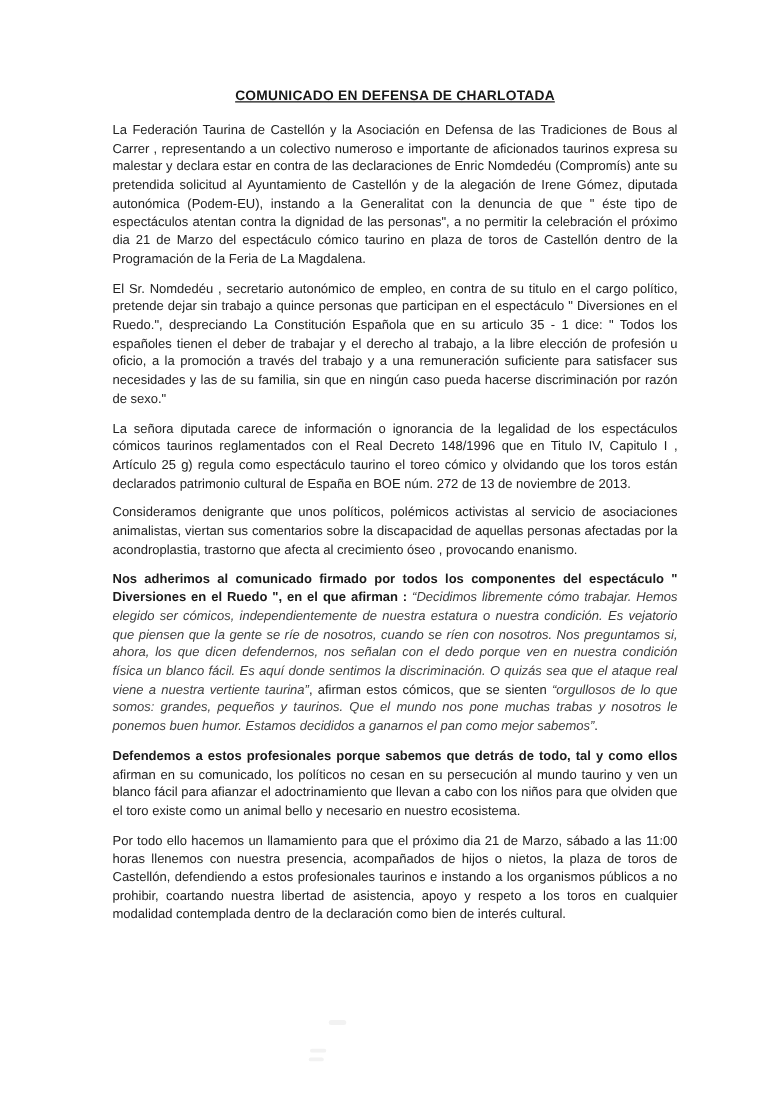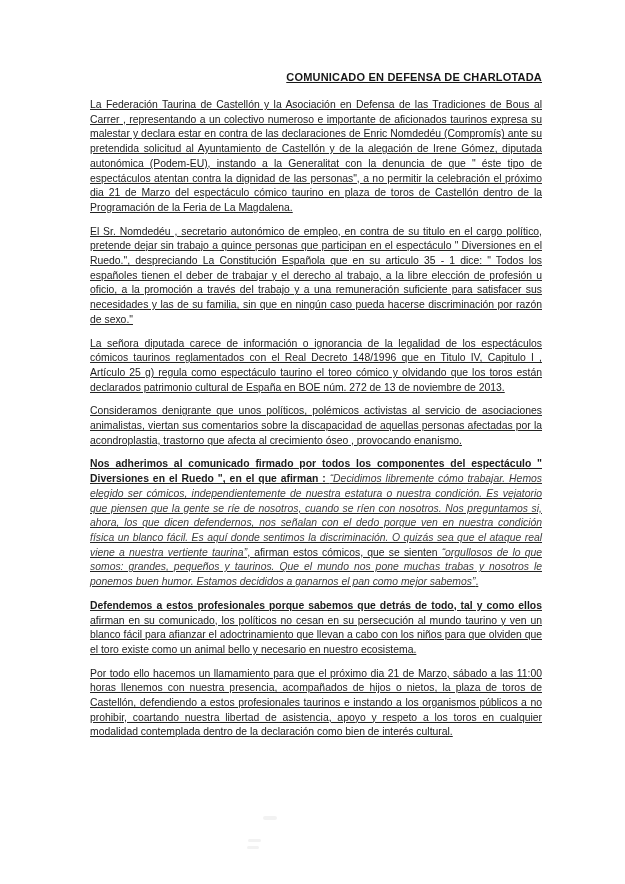--- a/index.html
+++ b/index.html
@@ -20,31 +20,30 @@
     position: absolute;
     left: 90px;
     top: 71px;
     width: 452px;
   }
   .doc-title {
     margin: 0 0 15px 0;
     font-size: 11px;
     font-weight: bold;
     text-decoration: underline;
-    text-align: right;
+    text-align: center;
     letter-spacing: 0.2px;
     color: #171717;
   }
   .para {
     margin: 0 0 9px 0;
     font-size: 10.4px;
     line-height: 14.7px;
     text-align: justify;
     color: #222222;
-    text-decoration: underline;
   }
   .run-regular { font-weight: normal; font-style: normal; }
   .run-bold    { font-weight: bold; color: #1b1b1b; }
   .run-italic  { font-style: italic; color: #3d3d3d; }
   .scan-artifact {
     position: absolute;
     background: #f2f2f2;
     border-radius: 2px;
   }
   .artifact-1 { left: 263px; top: 816px; width: 14px; height: 4px; }

